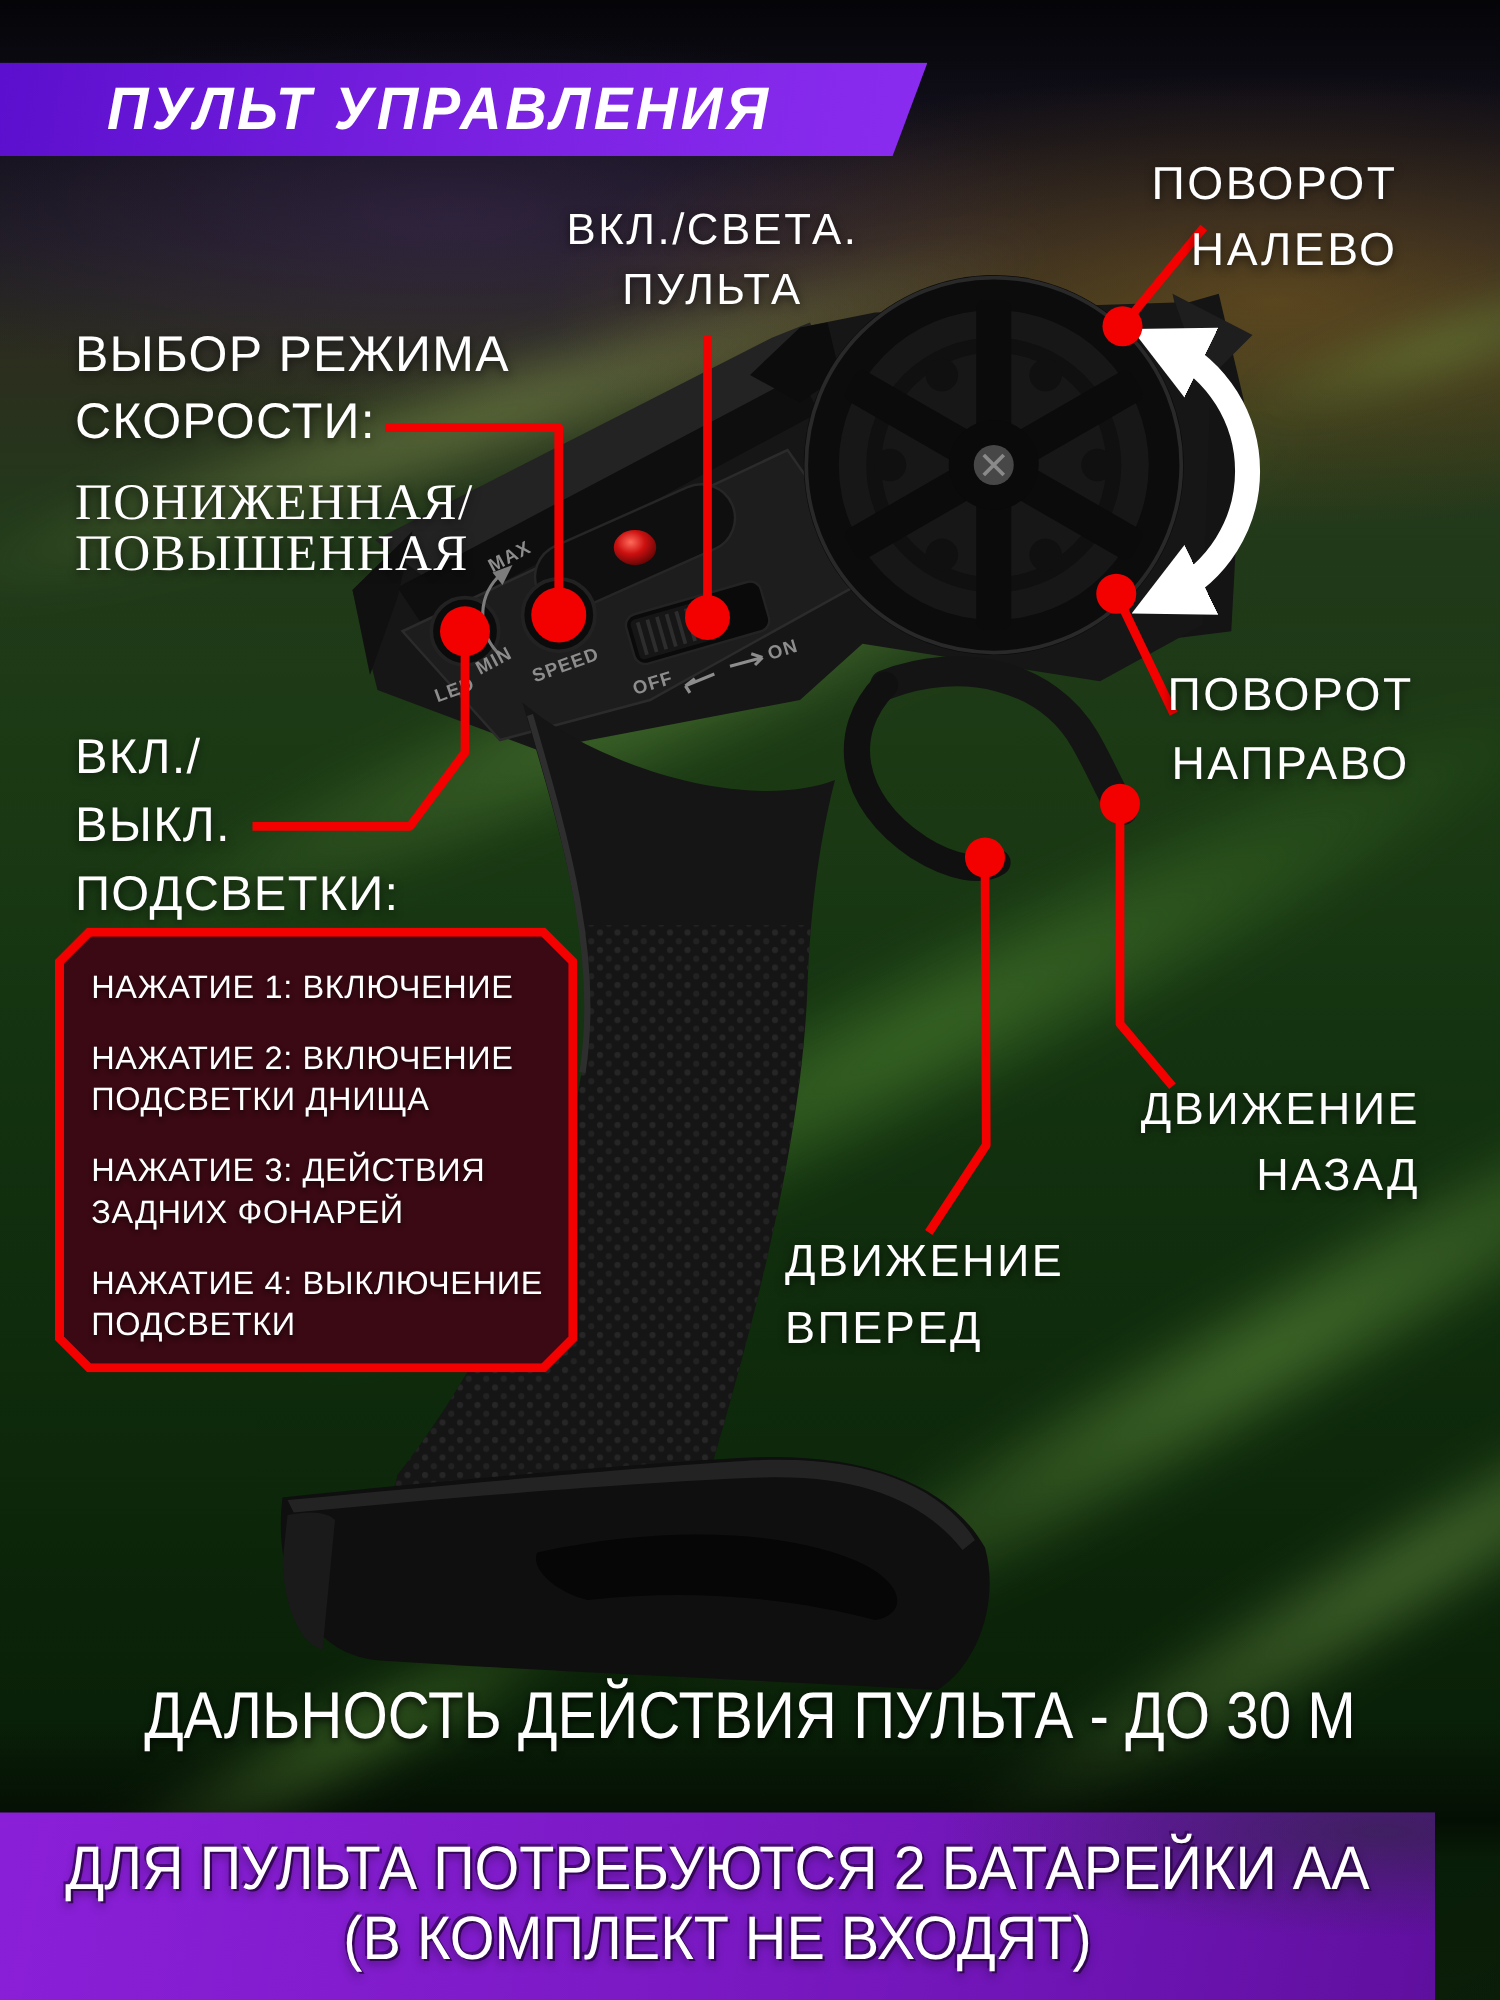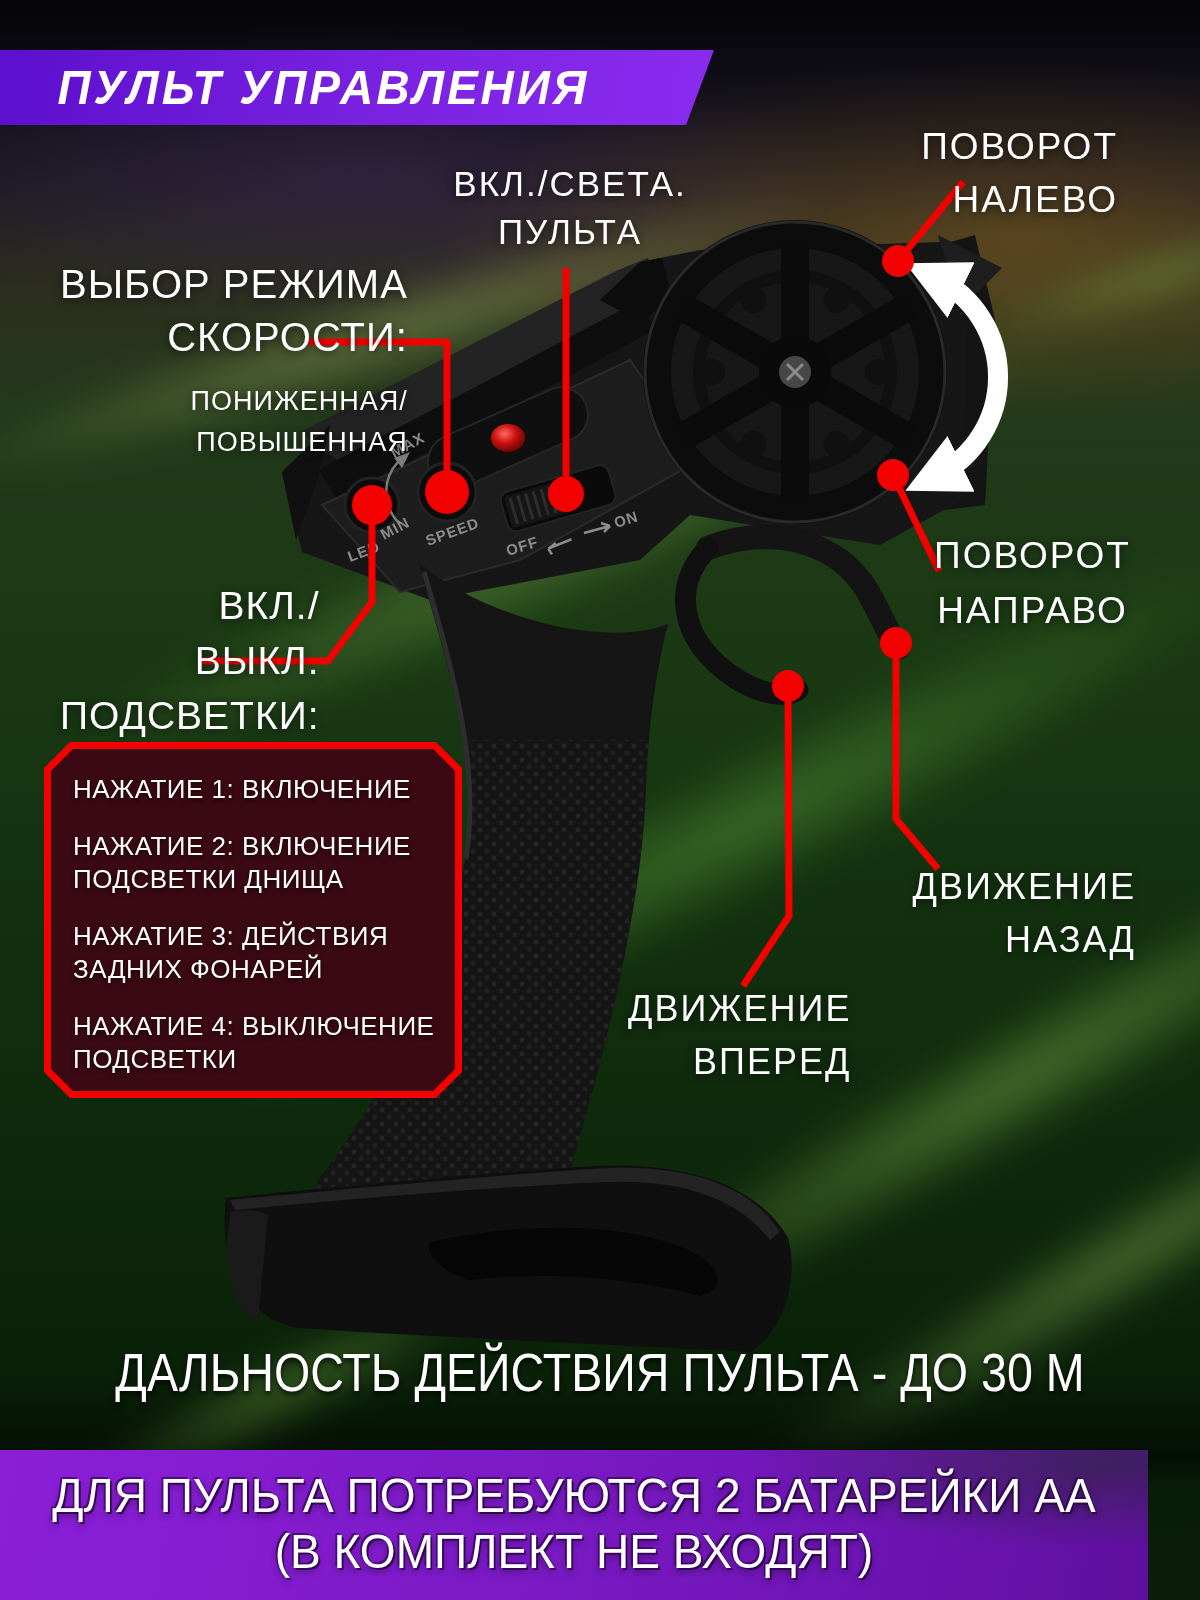--- a/index.html
+++ b/index.html
@@ -20,30 +20,30 @@
   .s6{left:-160px;top:1362px;width:800px;height:110px;transform:rotate(-28deg);background:radial-gradient(closest-side,rgba(120,180,70,.50),rgba(120,180,70,0) 72%);}
   .s7{left:900px;top:235px;width:520px;height:80px;transform:rotate(-18deg);background:radial-gradient(closest-side,rgba(125,200,85,.35),rgba(125,200,85,0) 72%);}
   .vignette{position:absolute;inset:0;background:
       radial-gradient(140% 110% at 50% 45%, transparent 55%, rgba(0,0,0,0.45) 100%),
       linear-gradient(180deg, rgba(0,0,0,.55) 0%, transparent 5%, transparent 86%, rgba(0,0,0,.5) 91%, transparent 93%);}
 
   
   .banner{position:absolute;left:0;top:50px;width:714px;height:75px;
     background:linear-gradient(100deg,#5c0fce 0%,#7b22e2 55%,#8a2cf0 100%);
     clip-path:polygon(0 0,100% 0,calc(100% - 28px) 100%,0 100%);
-    display:flex;align-items:center;}
+    display:flex;align-items:center;padding-left:28px;}
   .banner-title{color:#fff;font-weight:bold;font-style:italic;font-size:48px;
     letter-spacing:3px;padding-left:60px;transform:scaleX(.96);transform-origin:left center;white-space:nowrap;}
 
   
-  .label{position:absolute;color:#fff;text-shadow:0 2px 8px rgba(0,0,0,.6);text-align:right;}
+  .label{position:absolute;color:#fff;text-shadow:0 2px 8px rgba(0,0,0,.6);}
   .lab-power{left:430px;top:160px;width:280px;text-align:center;font-size:35px;line-height:48px;letter-spacing:2px;}
   .lab-left{right:82px;top:120px;text-align:right;font-size:37px;line-height:53px;letter-spacing:2px;}
   .lab-speedmode{left:60px;top:258px;font-size:40px;line-height:53px;letter-spacing:1px;}
-  .lab-speedmode .small{font-size:27px;line-height:41px;margin-top:17px;letter-spacing:1px;}
+  .lab-speedmode .small{font-size:41px;line-height:41px;margin-top:17px;letter-spacing:1px;font-family:Liberation Serif, serif;}
   .lab-right{left:905px;top:528px;width:255px;text-align:center;font-size:37px;line-height:55px;letter-spacing:2px;}
   .lab-light{left:60px;top:578px;font-size:39px;line-height:55px;letter-spacing:1px;}
   .lab-forward{left:628px;top:982px;font-size:36px;line-height:53px;letter-spacing:2px;}
   .lab-backward{right:64px;top:860px;text-align:right;font-size:36px;line-height:53px;letter-spacing:2px;}
 
   
   .modes-box{position:absolute;left:44px;top:742px;width:418px;height:356px;
     background:#f30000;
     clip-path:polygon(26px 0,calc(100% - 26px) 0,100% 26px,100% calc(100% - 26px),calc(100% - 26px) 100%,26px 100%,0 calc(100% - 26px),0 26px);}
   .modes-inner{position:absolute;inset:7px;background:rgba(11,11,24,0.80);

